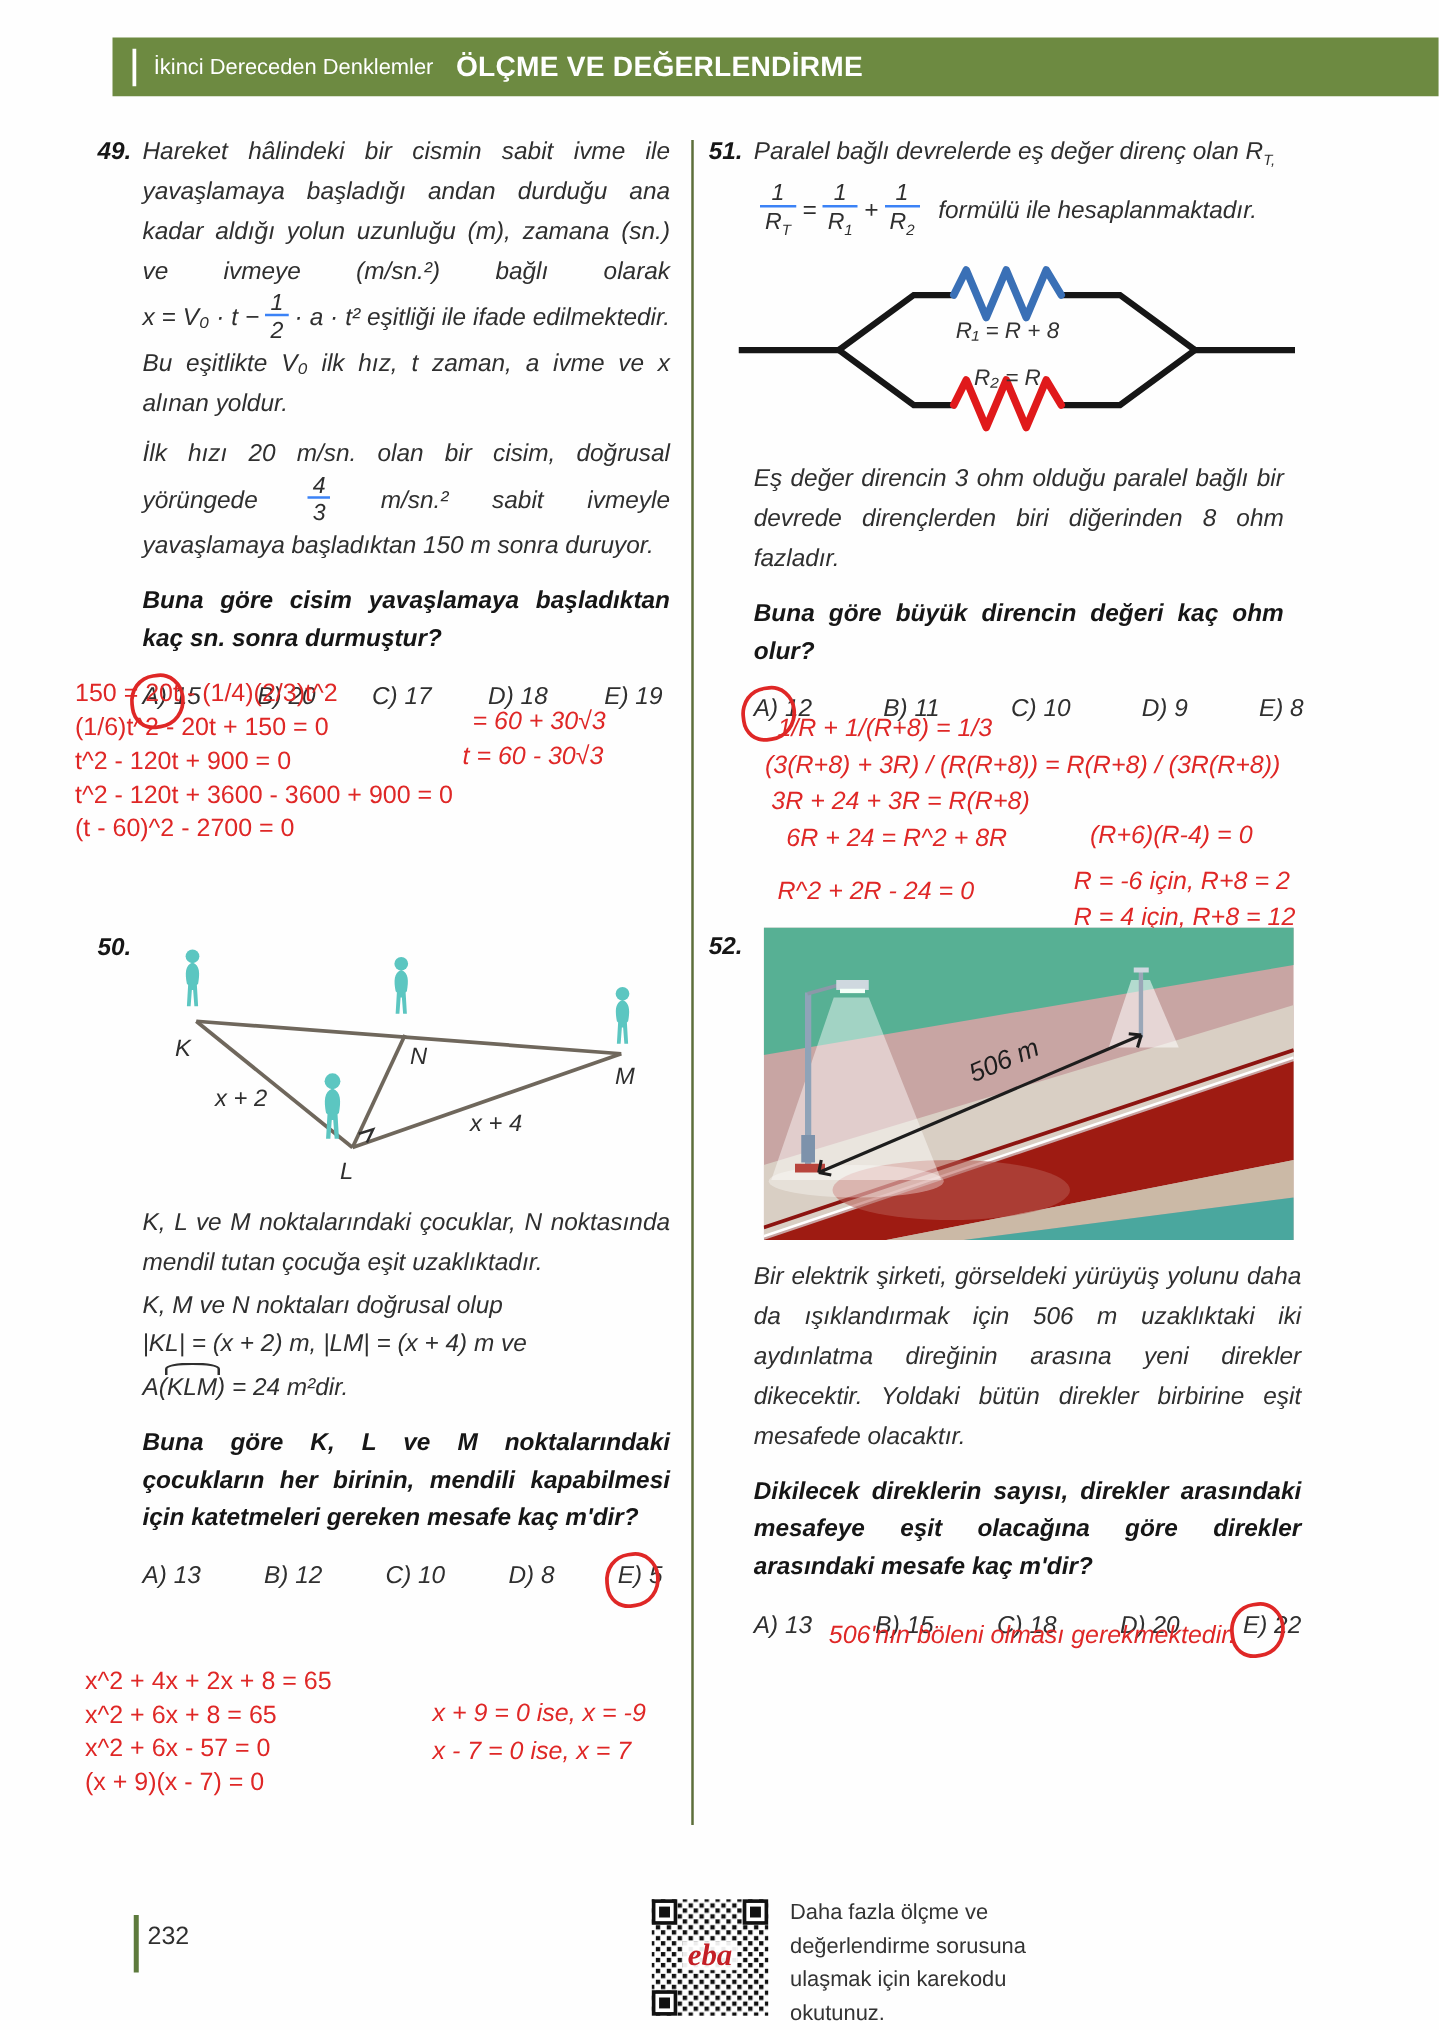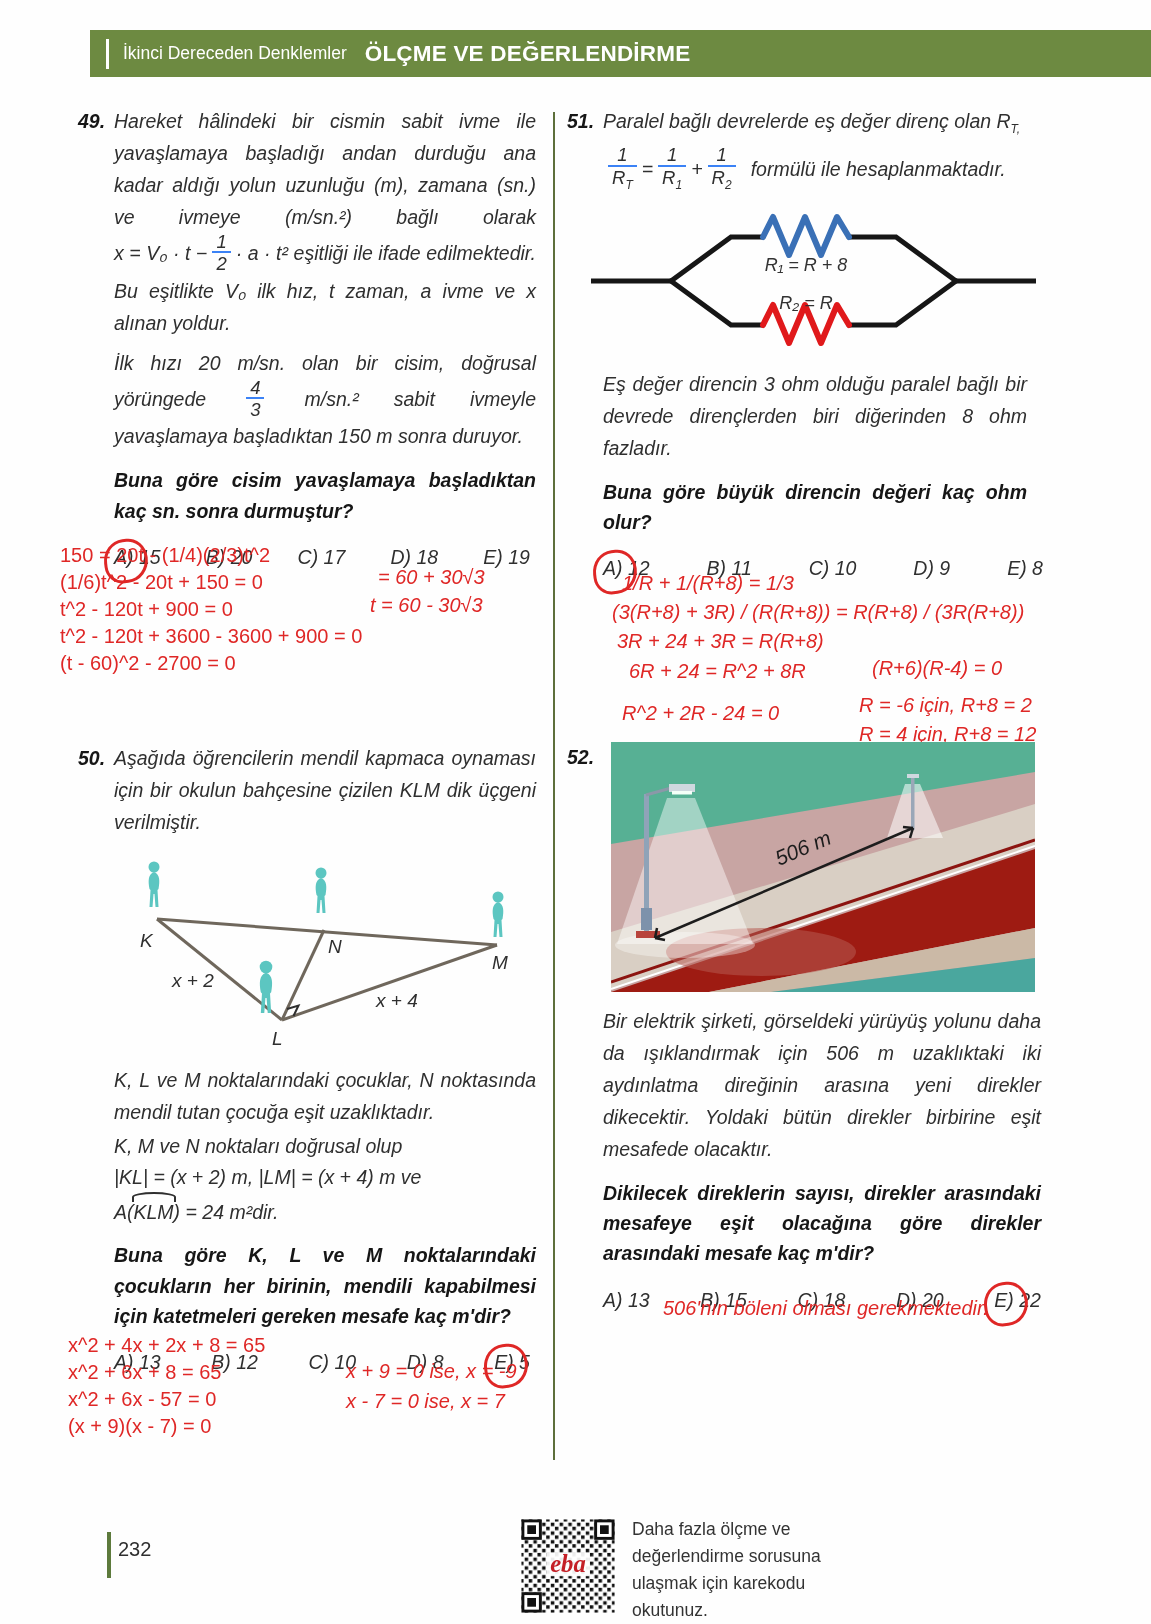--- a/index.html
+++ b/index.html
@@ -95,21 +95,20 @@
       <div class="red">t^2 - 120t + 900 = 0</div>
       <div class="red">t^2 - 120t + 3600 - 3600 + 900 = 0</div>
       <div class="red">(t - 60)^2 - 2700 = 0</div>
       <div class="red abs" style="left:318px;top:22px;">= 60 + 30√3</div>
       <div class="red abs" style="left:310px;top:50px;">t = 60 - 30√3</div>
     </div>
 
     <div class="q abs" style="top:743px;left:0;width:458px;">
       <div class="qnum">50.</div>
       <div class="qbody">
-        <p class="qt">Aşağıda öğrencilerin mendil kapmaca oynaması için bir okulun bahçesine çizilen KLM dik üçgeni verilmiştir.</p>
 
         <svg width="420" height="208" viewBox="0 0 420 208" style="margin:2px 0 10px 0;display:block;">
           <defs>
             <g id="kid">
               <circle cx="0" cy="0" r="5.5" fill="#5cc6c1"></circle>
               <path d="M0,5 C6,7 6,14 4.5,22 L3.5,23 L4.5,40 L1.5,40 L0.5,27 L-0.5,27 L-1.5,40 L-4.5,40 L-3.5,23 L-4.5,22 C-6,14 -6,7 0,5 Z" fill="#5cc6c1"></path>
             </g>
           </defs>
 
           <g stroke="#6f675c" stroke-width="3">

